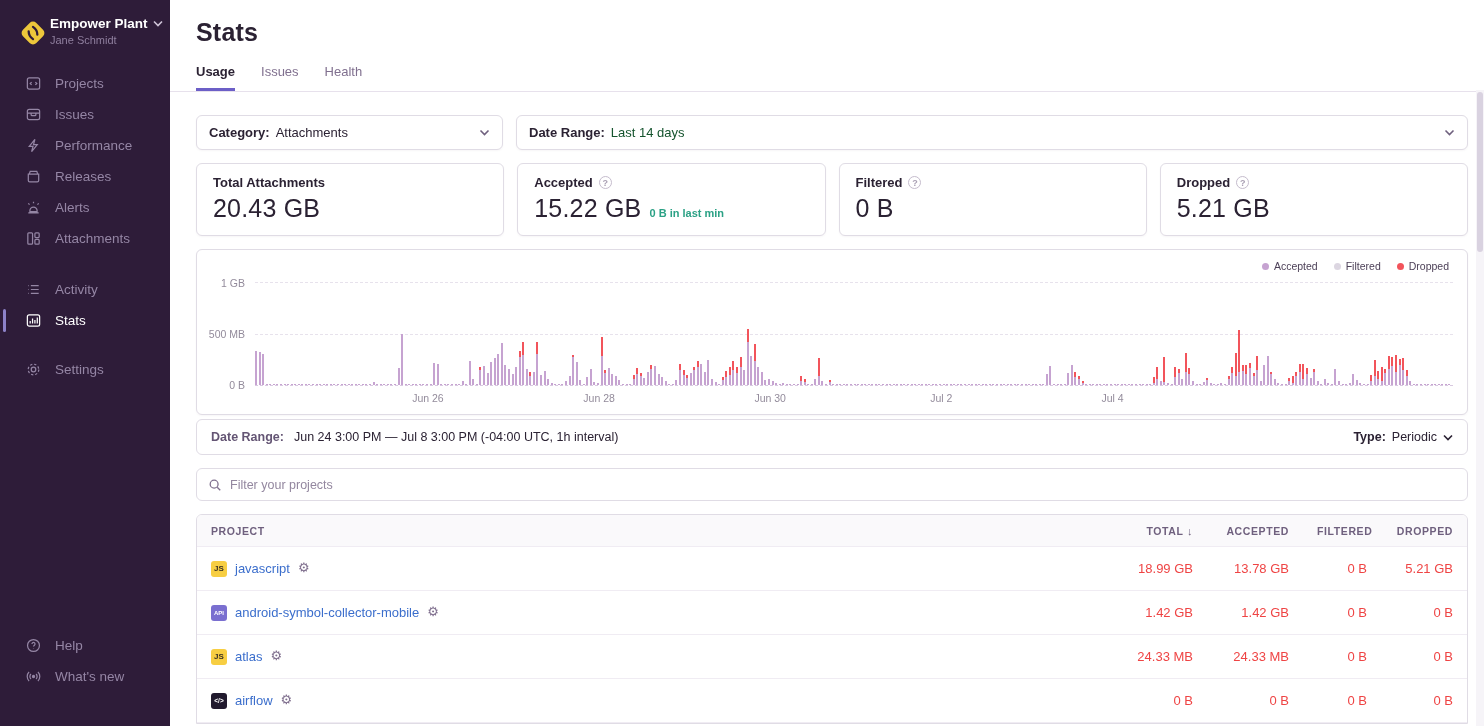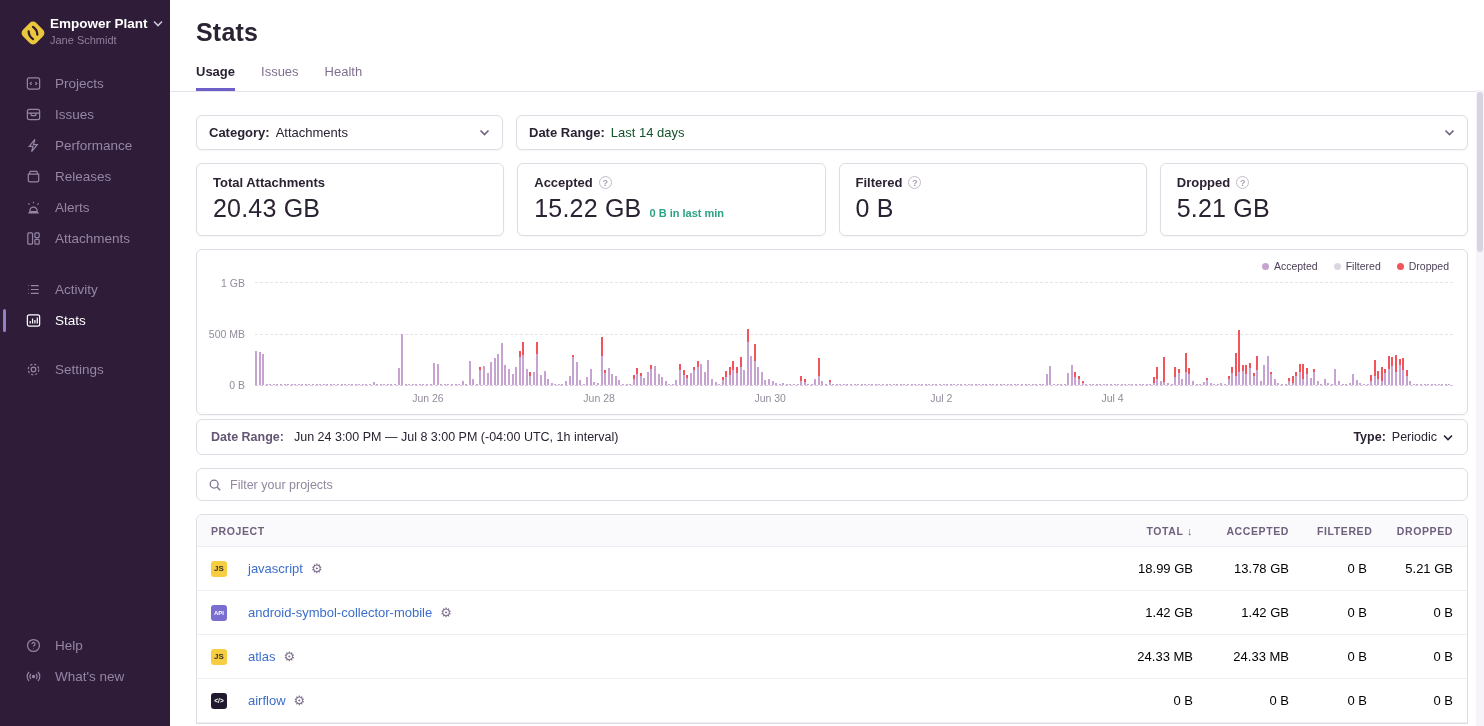--- a/index.html
+++ b/index.html
@@ -82,24 +82,24 @@
   .search-row input { border:none; outline:none; flex:1; font-size:12.5px; font-family:"Liberation Sans",sans-serif; color:#2b2233; background:transparent; }
   .search-row input::placeholder { color:#93879f; }
 
   
   .table { border:1px solid var(--border); border-radius:6px 6px 0 0; margin-top:13px; overflow:hidden; background:#fff; }
   .t-head, .t-row { display:grid; grid-template-columns:1fr 112px 96px 78px 86px; align-items:center; }
   .t-head { background:#faf9fb; height:32px; border-bottom:1px solid #f0ecf3; }
   .t-head > div { font-size:10.5px; font-weight:700; color:#6f607e; letter-spacing:.6px; padding:0 14px; }
   .t-head .num, .t-row .num { text-align:right; }
   .t-row { height:44px; border-bottom:1px solid #f0ecf3; background:#fff; }
-  .t-row .num { font-size:13px; color:#000000; padding:0 14px; }
-  .proj-cell { display:flex; align-items:center; gap:8px; padding:0 14px; }
+  .t-row .num { font-size:13px; color:#ef4444; padding:0 14px; }
+  .proj-cell { display:flex; gap:8px; padding:0 14px; }
   .pbadge { width:16px; height:16px; border-radius:3px; display:inline-flex; align-items:center; justify-content:center; font-size:7px; font-weight:700; letter-spacing:0; flex:none; }
-  .proj-link { color:#3b6ecc; font-size:13px; cursor:pointer;margin-left:13px; }
+  .proj-link { color:#3b6ecc; font-size:13px; cursor:pointer; }
   .gear { color:#80708f; font-size:13px; cursor:pointer; line-height:1; }
   .sort-arrow { font-size:11px; }
 
   
   .scrollbar-track { position:absolute; right:0; top:90px; bottom:0; width:8px; background:#f6f4f8; }
   .scrollbar-thumb { position:absolute; top:2px; right:1px; width:6px; height:160px; border-radius:3px; background:#d9d2e0; }
 </style>
 </head>
 <body>
 

